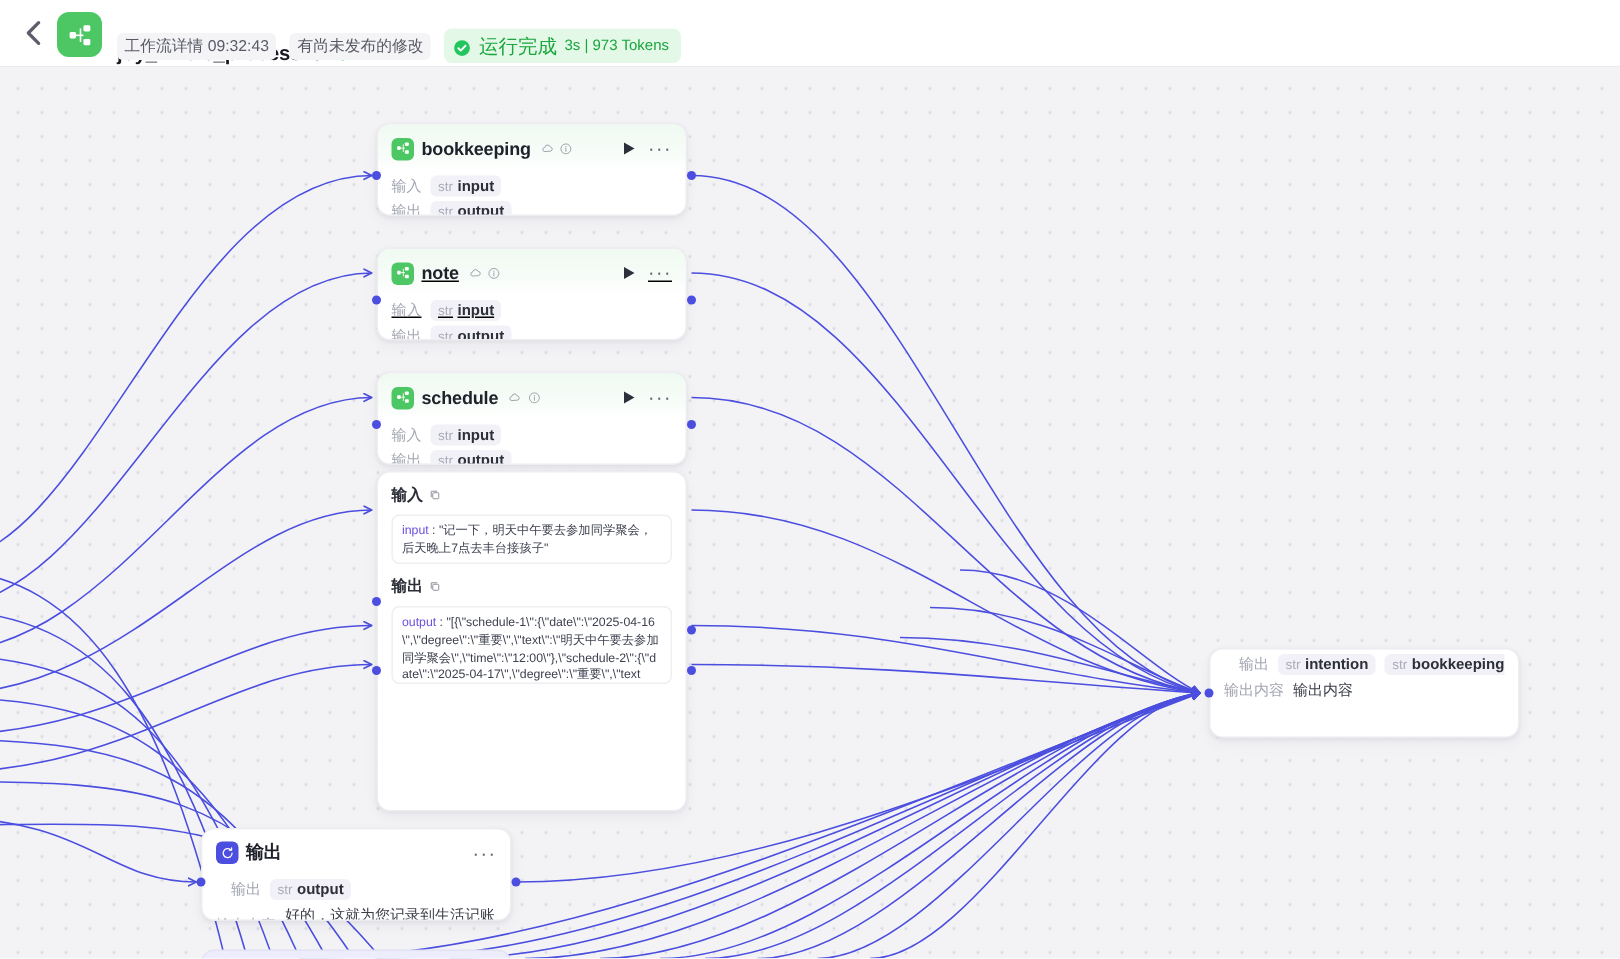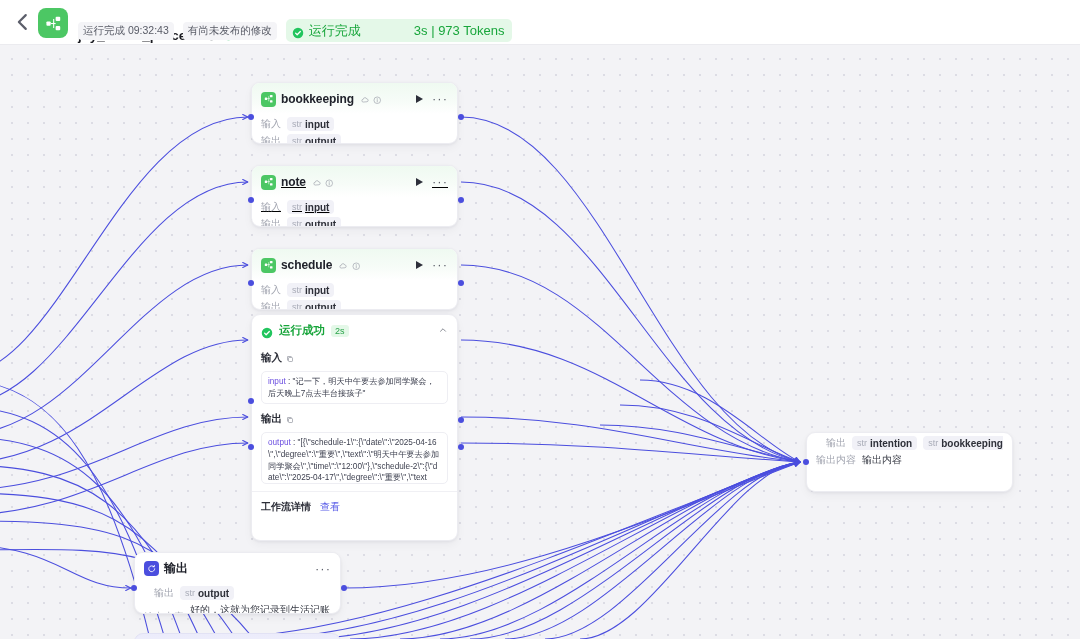--- a/index.html
+++ b/index.html
@@ -56,21 +56,21 @@
     background: #f4f4f7; border-radius: 4px;
     padding: 2px 5px; white-space: nowrap;
   }
   .run-chip {
     display: flex; align-items: center; gap: 5px;
     background: #e4f8e8; border-radius: 5px;
     padding: 2.5px 8px 2.5px 6px;
     white-space: nowrap;
   }
   .run-chip .ct { font-size: 13px; color: #19a63c; font-weight: normal; }
-  .run-chip .cd { font-size: 13px; color: #19a63c; margin-left: 48px; }
+  .run-chip .cd { font-size: 10px; color: #19a63c; }
   .run-check { width: 12px; height: 12px; flex: 0 0 12px; }
 
   
   .canvas {
     position: absolute; top: 45px; left: 0;
     width: 1080px; height: 594px;
     background-color: #f3f3f6;
     background-image: radial-gradient(#dcdce4 1px, transparent 1.1px);
     background-size: 16px 16px;
     background-position: 4px 6px;
@@ -205,21 +205,21 @@
       <span class="ico-btn">
         <svg viewBox="0 0 16 16" fill="none" stroke="currentColor" stroke-width="1.2" stroke-linecap="round" stroke-linejoin="round">
             <path d="M13 8.8V13H3V3h4.3"></path>
             <path d="M9.6 2.6H13.4V6.4"></path>
             <path d="M13.2 2.8L7.6 8.4"></path>
           </svg>
       </span>
     </div>
 
     <div class="meta-row">
-      <span class="meta-chip">运行完成 09:32:43</span>
+      <span class="meta-chip">工作流详情 09:32:43</span>
       <span class="meta-chip">有尚未发布的修改</span>
       <span class="run-chip">
         <span class="run-check">
           <svg viewBox="0 0 16 16">
               <circle cx="8" cy="8" r="7" fill="#22c55e"></circle>
               <path d="M4.8 8.2l2.1 2.1 4.2-4.3" fill="none" stroke="#fff" stroke-width="1.7" stroke-linecap="round" stroke-linejoin="round"></path>
             </svg>
         </span>
         <span class="ct">运行完成</span>
         <span class="cd">3s | 973 Tokens</span>
@@ -413,35 +413,20 @@
             <span class="var-type">str</span>
             <span class="var-name">output</span>
           </span>
         </div>
       </div>
     </div>
     <div class="handle" style="left:248px; top:235px;"></div>
     <div class="handle" style="left:458px; top:235px;"></div>
 
     <div class="runpanel" style="left:251px; top:269px; width:207px; height:227px;">
-      <div class="rp-head">
-        <span style="width:12px;height:12px;flex:0 0 12px;">
-          <svg viewBox="0 0 16 16">
-              <circle cx="8" cy="8" r="7" fill="#22c55e"></circle>
-              <path d="M4.8 8.2l2.1 2.1 4.2-4.3" fill="none" stroke="#fff" stroke-width="1.7" stroke-linecap="round" stroke-linejoin="round"></path>
-            </svg>
-        </span>
-        <span class="rp-title">运行成功</span>
-        <span class="rp-time">2s</span>
-        <span class="rp-caret">
-          <svg viewBox="0 0 16 16" width="10" height="10" fill="none" stroke="#6d707b" stroke-width="1.3" stroke-linecap="round" stroke-linejoin="round">
-              <path d="M4 10l4-4 4 4"></path>
-            </svg>
-        </span>
-      </div>
 
       <div class="rp-sec-label">
         <span class="t">输入</span>
         <span><svg viewBox="0 0 16 16" fill="none" stroke="#8b8e99" stroke-width="1.3">
               <rect x="5" y="5" width="8" height="8" rx="1.3"></rect>
               <path d="M3 11V3.4A.4.4 0 013.4 3H11"></path>
             </svg></span>
       </div>
       <div class="rp-box">
         <div class="rp-json"><span class="rp-key">input</span><span style="color:#3e4150;"> : </span><span>"记一下，明天中午要去参加同学聚会，后天晚上7点去丰台接孩子"</span></div>
@@ -451,24 +436,20 @@
         <span class="t">输出</span>
         <span><svg viewBox="0 0 16 16" fill="none" stroke="#8b8e99" stroke-width="1.3">
               <rect x="5" y="5" width="8" height="8" rx="1.3"></rect>
               <path d="M3 11V3.4A.4.4 0 013.4 3H11"></path>
             </svg></span>
       </div>
       <div class="rp-box" style="max-height:52px; overflow:hidden;">
         <div class="rp-json"><span class="rp-key">output</span><span style="color:#3e4150;"> : </span><span>"[{\"schedule-1\":{\"date\":\"2025-04-16\",\"degree\":\"重要\",\"text\":\"明天中午要去参加同学聚会\",\"time\":\"12:00\"},\"schedule-2\":{\"date\":\"2025-04-17\",\"degree\":\"重要\",\"text\":\"后天晚上7点去丰台接孩子\",\"time\":\"19:00\"}}]"</span></div>
       </div>
 
-      <div class="rp-foot">
-        <span class="lbl">工作流详情</span>
-        <span class="lnk">查看</span>
-      </div>
     </div>
     <div class="handle" style="left:248px; top:353px;"></div>
     <div class="handle" style="left:248px; top:399px;"></div>
     <div class="handle" style="left:458px; top:372px;"></div>
     <div class="handle" style="left:458px; top:399px;"></div>
 
     <div class="node" style="left:806px; top:387px; width:207px; height:60px;">
       <div class="node-body">
         <div class="port-row" style="flex-wrap:nowrap; overflow:hidden;">
           <span class="port-label" style="margin-left:10px;">输出</span>

